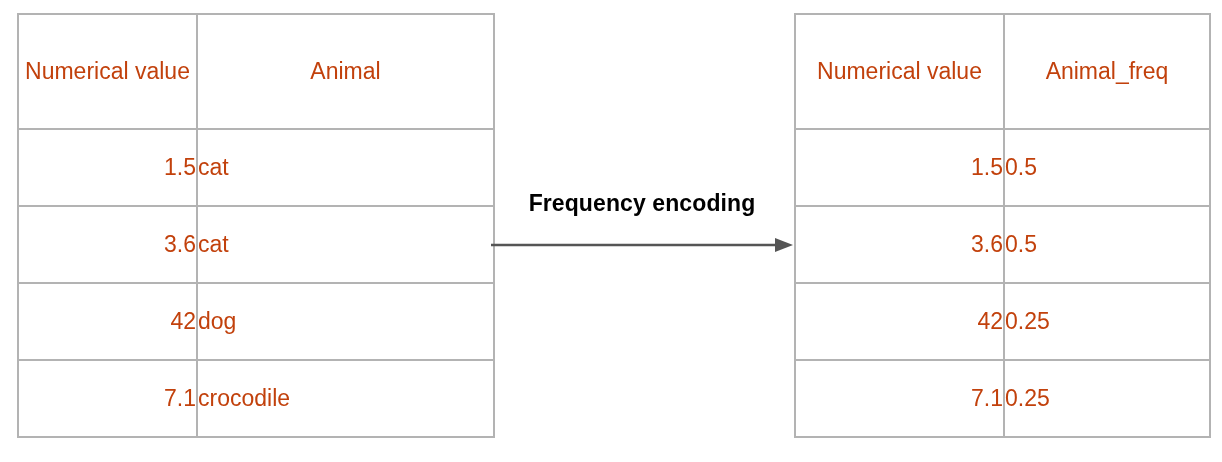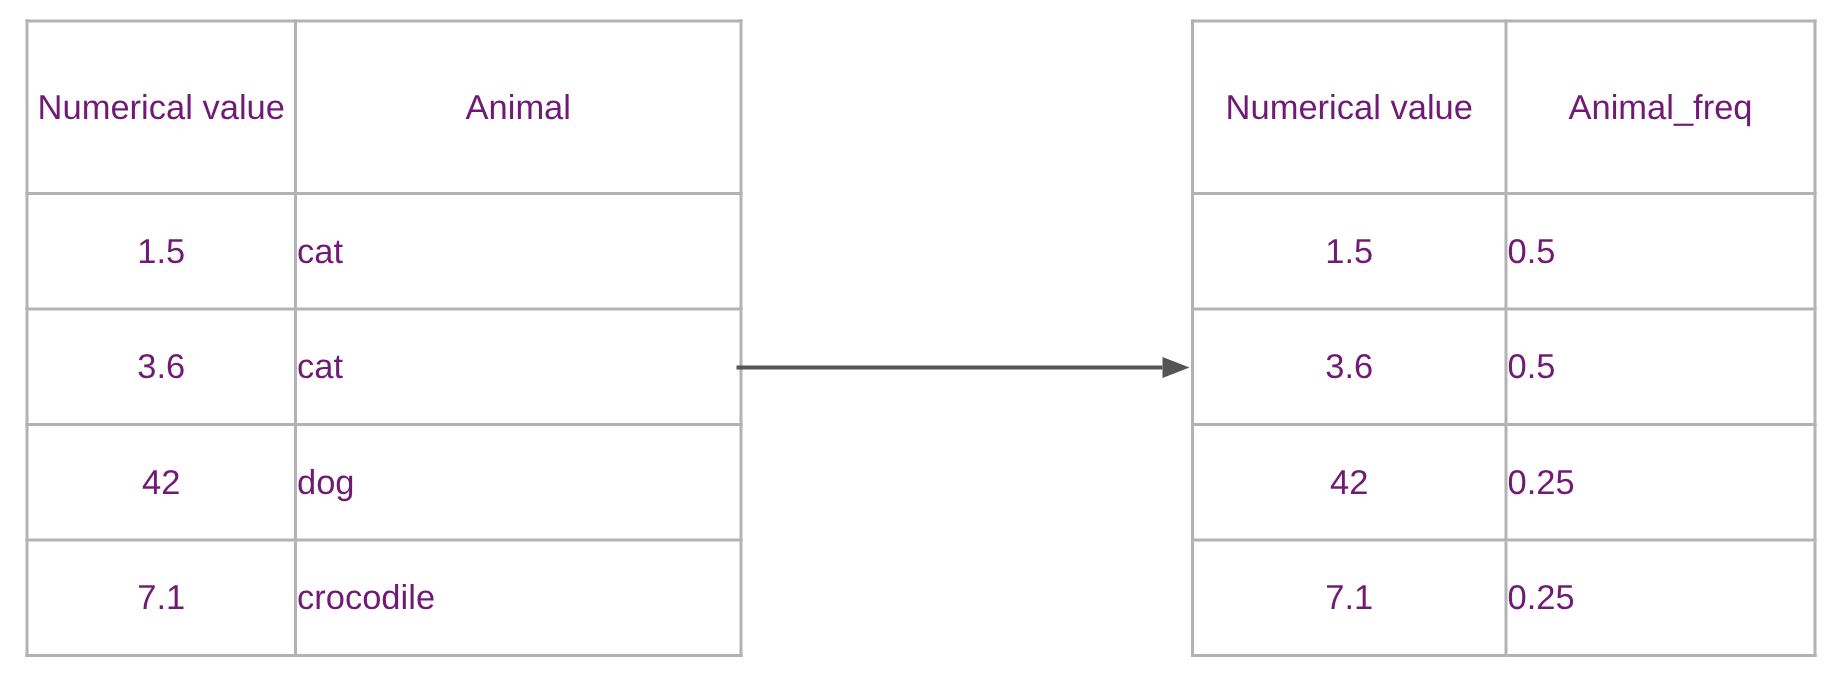--- a/index.html
+++ b/index.html
@@ -28,37 +28,37 @@
     table-layout: fixed;
     background: #ffffff;
   }
   .data-table td,
   .data-table th {
     border: 2px solid #b3b3b3;
     padding: 0;
     font-weight: normal;
     font-size: 23px;
     line-height: 1.28;
-    color: #701a75;
+    color: #c2410c;
     background: #ffffff;
   }
 
   .hdr-cell {
     height: 113px;
     text-align: center;
     vertical-align: middle;
     padding: 0 6px;
   }
   .hdr-cell .hdr-text {
     display: block;
   }
 
   .cell-num {
     height: 75px;
-    text-align: center;
+    text-align: right;
     vertical-align: middle;
   }
   .cell-text {
     height: 75px;
     text-align: left;
     vertical-align: middle;
     padding-left: 17px;
     margin-top: 15px;
   }
 
@@ -143,20 +143,21 @@
         <td class="cell-text">dog</td>
       </tr>
       <tr>
         <td class="cell-num">7.1</td>
         <td class="cell-text">crocodile</td>
       </tr>
     </tbody>
   </table>
 
   <div class="transform">
+    <div class="transform-label">Frequency encoding</div>
     <svg class="arrow-svg" viewBox="0 0 304 22">
       <line x1="1" y1="11" x2="285" y2="11" stroke="#555555" stroke-width="2.6"></line>
       <polygon points="285,4 303,11 285,18" fill="#555555"></polygon>
     </svg>
   </div>
 
   <table class="data-table" id="table-output">
     <colgroup>
         <col class="c1">
         <col class="c2">

